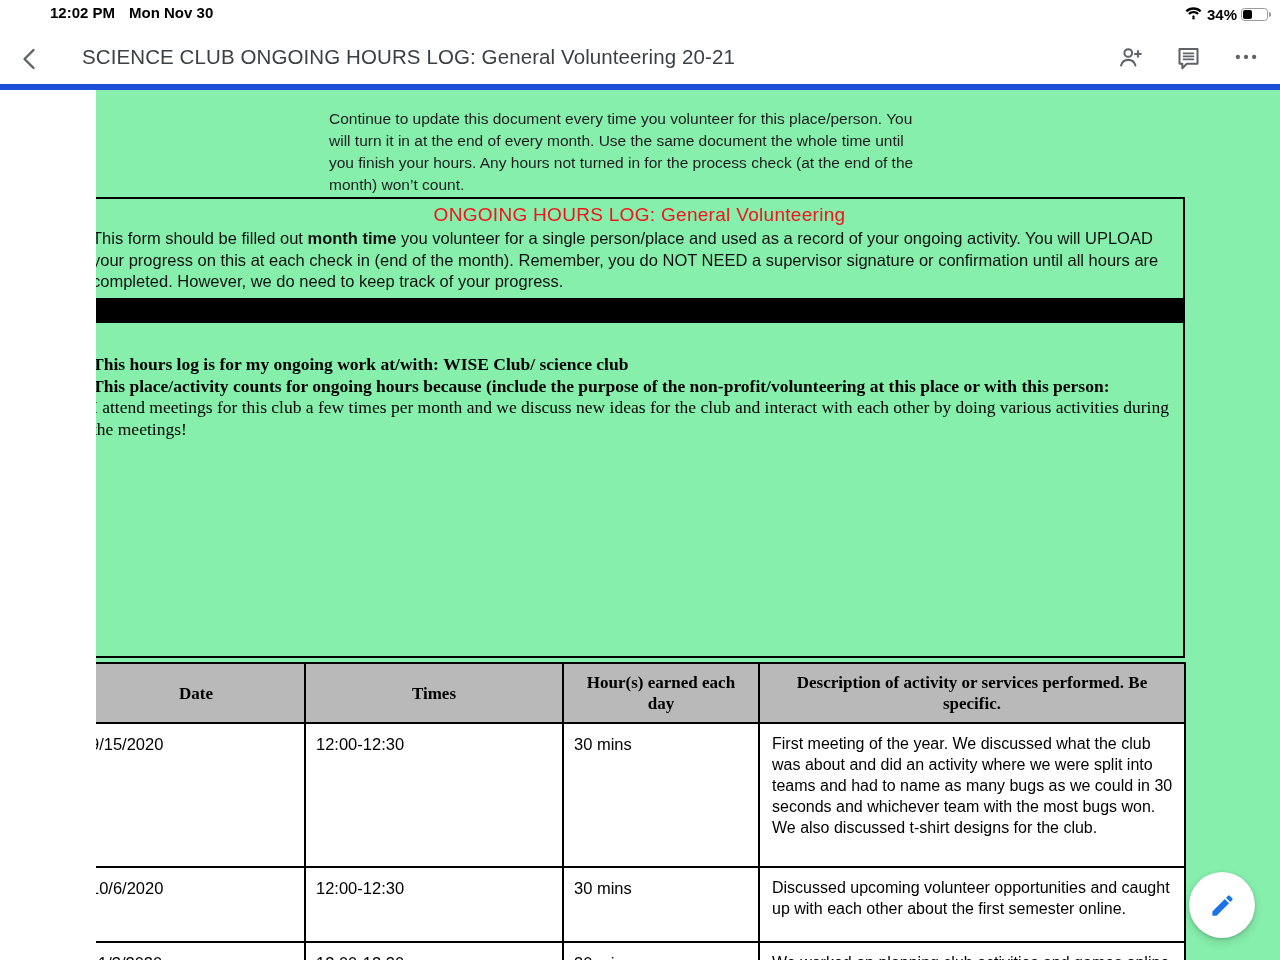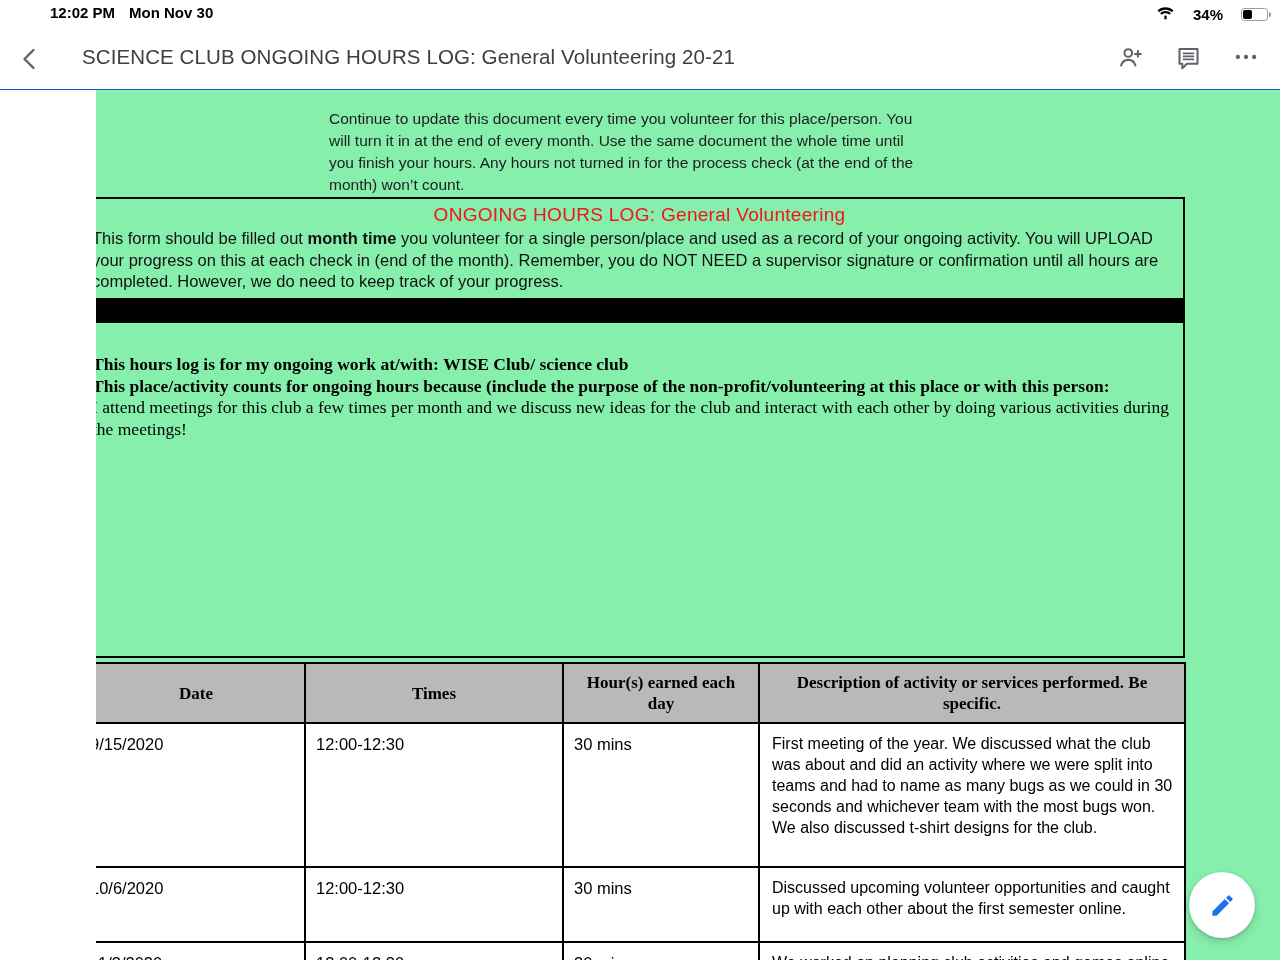--- a/index.html
+++ b/index.html
@@ -3,29 +3,29 @@
 <meta charset="utf-8">
 <style>
   * { margin:0; padding:0; box-sizing:border-box; }
   html,body { width:1280px; height:960px; background:#ffffff; overflow:hidden;
               font-family:"Liberation Sans", sans-serif; color:#000; }
 
   
   .status-bar { position:absolute; left:0; top:0; width:1280px; height:28px; }
   .status-left { position:absolute; left:14px; top:4px; font-size:15px; font-weight:700; color:#000;margin-left:36px; }
   .status-left .sb-date { margin-left:14px; }
-  .status-right { position:absolute; right:12px; top:4px; height:20px; display:flex; align-items:center; gap:18px; }
+  .status-right { position:absolute; right:12px; top:4px; height:20px; display:flex; align-items:center; gap:4px; }
   .batt-pct { font-size:15px; font-weight:600; }
   .battery { position:relative; width:27px; height:13px; border:1px solid #9a9a9a; border-radius:3.5px; }
   .battery .fill { position:absolute; left:1px; top:1px; bottom:1px; width:34%; background:#000; border-radius:2px; }
   .battery .nub { position:absolute; right:-4px; top:3.5px; width:2.5px; height:5px; background:#9a9a9a; border-radius:0 2px 2px 0; }
 
   
   .toolbar { position:absolute; left:0; top:28px; width:1280px; height:62px; background:#fff;
-             border-bottom:1px solid #1d4ed8; }
+             border-bottom:6px solid #1d4ed8; }
   .back-btn { position:absolute; left:16px; top:17px; width:28px; height:28px; cursor:pointer; }
   .doc-title { position:absolute; left:82px; top:17px; font-size:20.5px; color:#3c4043; letter-spacing:0.1px;
                white-space:nowrap; }
   .tb-icons { position:absolute; right:20px; top:15px; display:flex; align-items:center; gap:30px; }
   .tb-icon { width:28px; height:28px; display:flex; align-items:center; justify-content:center; cursor:pointer; }
 
   
   .doc-area { position:absolute; left:96px; top:90px; width:1184px; height:870px; overflow:hidden; background:#86efac; }
 
   .intro-note { position:absolute; left:233px; top:18px; width:648px;

